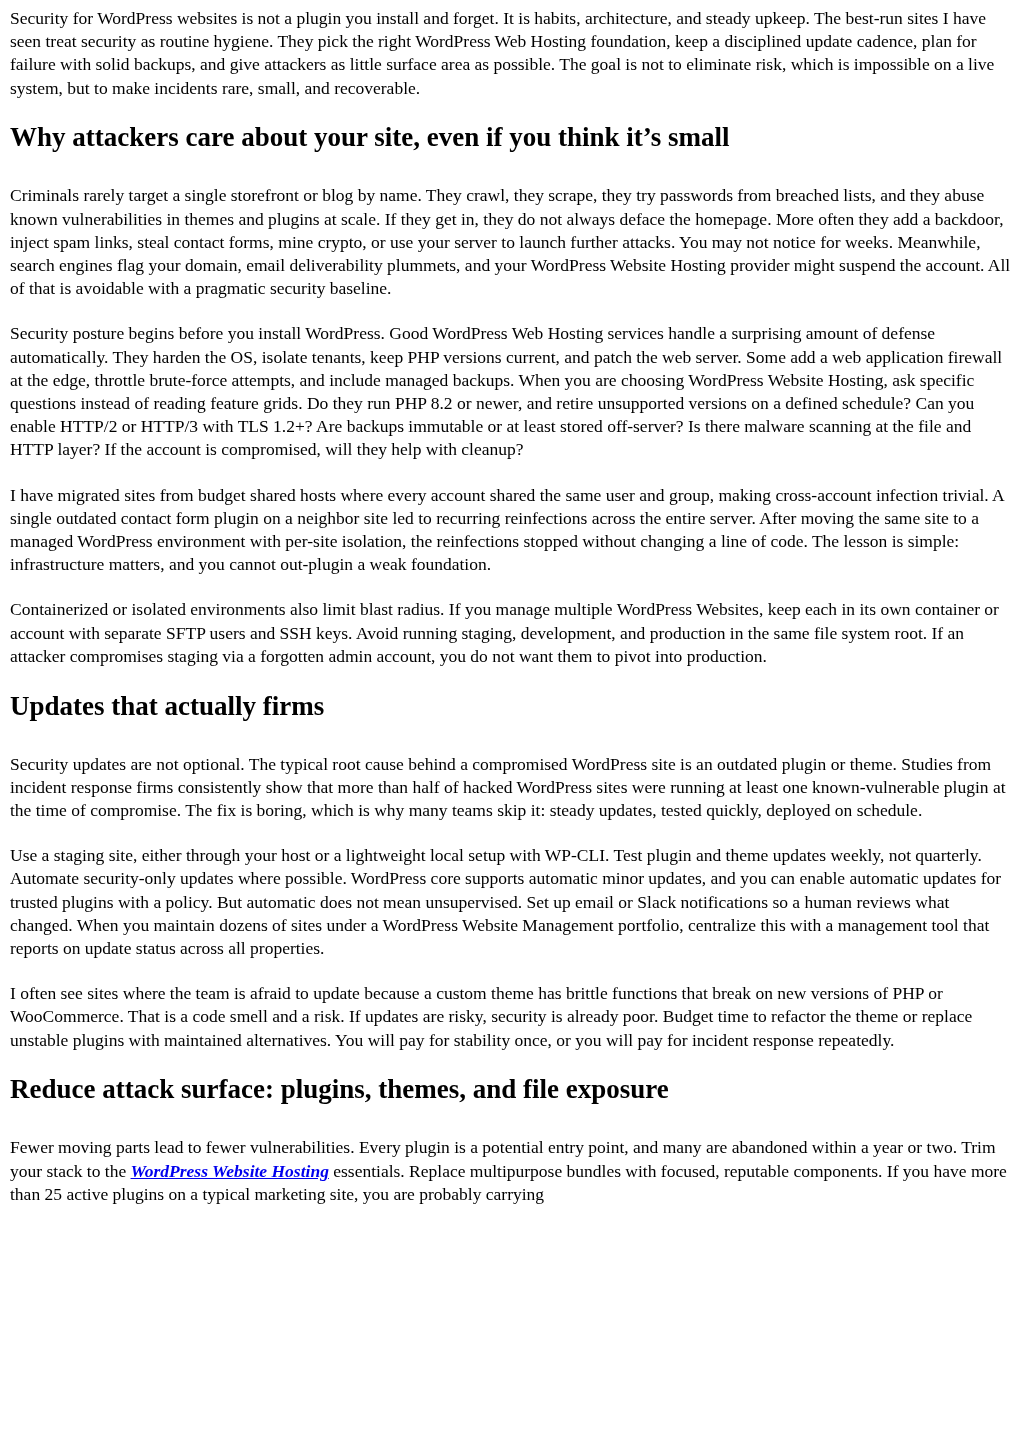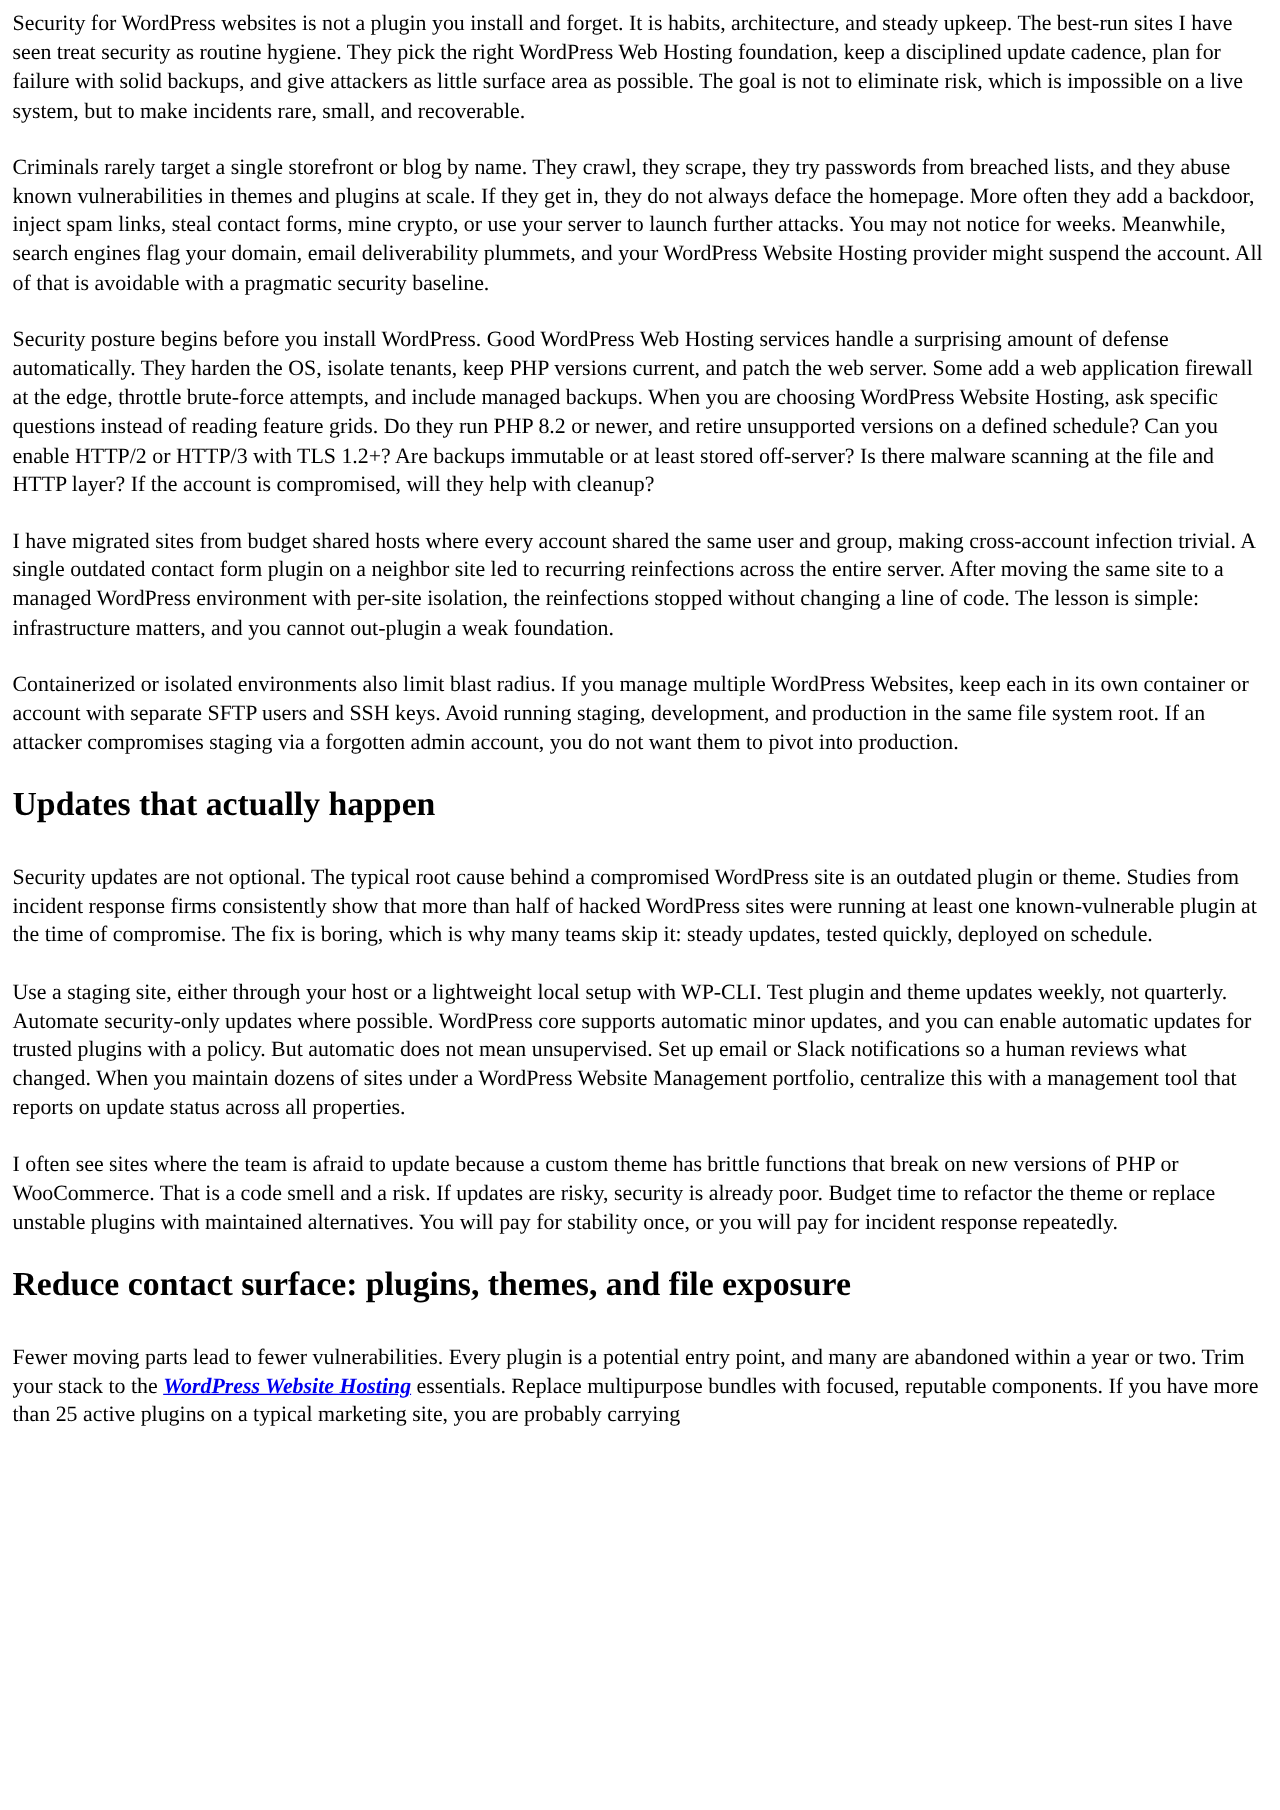--- a/index.html
+++ b/index.html
@@ -39,37 +39,38 @@
     cursor: pointer;
   }
 </style>
 </head>
 <body>
 
 <div class="article">
 
   <p class="first">Security for WordPress websites is not a plugin you install and forget. It is habits, architecture, and steady upkeep. The best-run sites I have seen treat security as routine hygiene. They pick the right WordPress Web Hosting foundation, keep a disciplined update cadence, plan for failure with solid backups, and give attackers as little surface area as possible. The goal is not to eliminate risk, which is impossible on a live system, but to make incidents rare, small, and recoverable.</p>
 
+  <h2>Why attackers care about your site, even if you think it’s small</h2>
 
   <p>Criminals rarely target a single storefront or blog by name. They crawl, they scrape, they try passwords from breached lists, and they abuse known vulnerabilities in themes and plugins at scale. If they get in, they do not always deface the homepage. More often they add a backdoor, inject spam links, steal contact forms, mine crypto, or use your server to launch further attacks. You may not notice for weeks. Meanwhile, search engines flag your domain, email deliverability plummets, and your WordPress Website Hosting provider might suspend the account. All of that is avoidable with a pragmatic security baseline.</p>
 
 
   <p>Security posture begins before you install WordPress. Good WordPress Web Hosting services handle a surprising amount of defense automatically. They harden the OS, isolate tenants, keep PHP versions current, and patch the web server. Some add a web application firewall at the edge, throttle brute-force attempts, and include managed backups. When you are choosing WordPress Website Hosting, ask specific questions instead of reading feature grids. Do they run PHP 8.2 or newer, and retire unsupported versions on a defined schedule? Can you enable HTTP/2 or HTTP/3 with TLS 1.2+? Are backups immutable or at least stored off-server? Is there malware scanning at the file and HTTP layer? If the account is compromised, will they help with cleanup?</p>
 
   <p>I have migrated sites from budget shared hosts where every account shared the same user and group, making cross-account infection trivial. A single outdated contact form plugin on a neighbor site led to recurring reinfections across the entire server. After moving the same site to a managed WordPress environment with per-site isolation, the reinfections stopped without changing a line of code. The lesson is simple: infrastructure matters, and you cannot out-plugin a weak foundation.</p>
 
   <p>Containerized or isolated environments also limit blast radius. If you manage multiple WordPress Websites, keep each in its own container or account with separate SFTP users and SSH keys. Avoid running staging, development, and production in the same file system root. If an attacker compromises staging via a forgotten admin account, you do not want them to pivot into production.</p>
 
-  <h2>Updates that actually happen</h2>
+  <h2>Updates that actually firms</h2>
 
   <p>Security updates are not optional. The typical root cause behind a compromised WordPress site is an outdated plugin or theme. Studies from incident response firms consistently show that more than half of hacked WordPress sites were running at least one known-vulnerable plugin at the time of compromise. The fix is boring, which is why many teams skip it: steady updates, tested quickly, deployed on schedule.</p>
 
   <p>Use a staging site, either through your host or a lightweight local setup with WP-CLI. Test plugin and theme updates weekly, not quarterly. Automate security-only updates where possible. WordPress core supports automatic minor updates, and you can enable automatic updates for trusted plugins with a policy. But automatic does not mean unsupervised. Set up email or Slack notifications so a human reviews what changed. When you maintain dozens of sites under a WordPress Website Management portfolio, centralize this with a management tool that reports on update status across all properties.</p>
 
   <p>I often see sites where the team is afraid to update because a custom theme has brittle functions that break on new versions of PHP or WooCommerce. That is a code smell and a risk. If updates are risky, security is already poor. Budget time to refactor the theme or replace unstable plugins with maintained alternatives. You will pay for stability once, or you will pay for incident response repeatedly.</p>
 
-  <h2>Reduce contact surface: plugins, themes, and file exposure</h2>
+  <h2>Reduce attack surface: plugins, themes, and file exposure</h2>
 
   <p>
     <span>Fewer moving parts lead to fewer vulnerabilities. Every plugin is a potential entry point, and many are abandoned within a year or two. Trim your stack to the </span><a class="inline-link" style="color: rgb(0, 0, 238);">WordPress Website Hosting</a><span> essentials. Replace multipurpose bundles with focused, reputable components. If you have more than 25 active plugins on a typical marketing site, you are probably carrying</span>
   </p>
 
 </div>
 
 </body></html>

